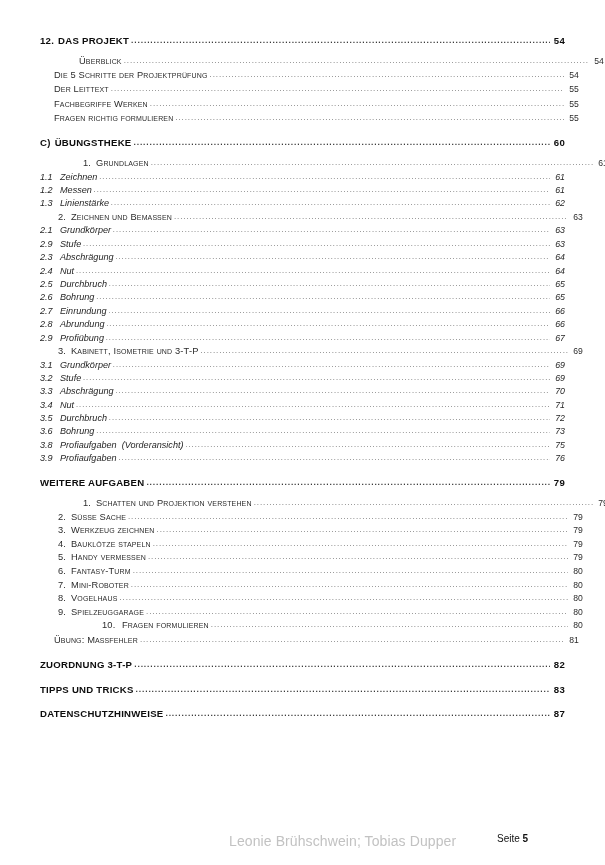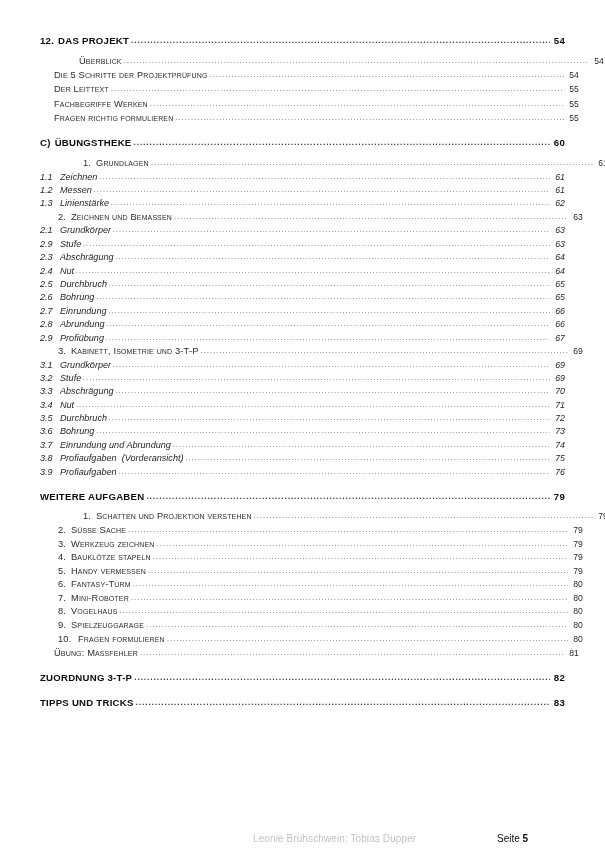--- a/index.html
+++ b/index.html
@@ -119,39 +119,38 @@
   .lvl4 .num {
     width: 20px;
     display: inline-block;
   }
   .lvl4 .pg { font-size: 8.8px; }
 
   
   .gap-top { margin-top: 11px; padding-left: 25px; }
 
   
-  .lvl3.widenum .num { width: 20px; }
+  .lvl3.widenum .num { width: 20px; margin-left: 44px; }
 
   
   #footer {
     position: absolute;
     left: 0;
     top: 833px;
     width: 605px;
     height: 20px;
   }
   #footer-authors {
     position: absolute;
     left: 229px;
     top: 0;
-    font-size: 10px;
+    font-size: 14px;
     color: #c2c2c2;
     letter-spacing: 0.1px;
     white-space: nowrap;
-    margin-left: 24px;
   }
   #footer-page {
     position: absolute;
     left: 497px;
     top: 0;
     font-size: 10px;
     color: #111;
     white-space: nowrap;
     text-align: right;
   }
@@ -320,26 +319,20 @@
         <span class="dots"></span>
         <span class="pg">72</span>
       </div>
       <div class="entry lvl4">
         <span class="num">3.6</span>
         <span class="title">Bohrung</span>
         <span class="dots"></span>
         <span class="pg">73</span>
       </div>
       <div class="entry lvl4">
-        <span class="num">3.7</span>
-        <span class="title">Einrundung und Abrundung</span>
-        <span class="dots"></span>
-        <span class="pg">74</span>
-      </div>
-      <div class="entry lvl4">
         <span class="num">3.8</span>
         <span class="title">Profiaufgaben  (Vorderansicht)</span>
         <span class="dots"></span>
         <span class="pg">75</span>
       </div>
       <div class="entry lvl4">
         <span class="num">3.9</span>
         <span class="title">Profiaufgaben</span>
         <span class="dots"></span>
         <span class="pg">76</span>
@@ -416,20 +409,25 @@
       </div>
       <div class="entry lvl1">
         <span class="title">ZUORDNUNG 3-T-P</span>
         <span class="dots"></span>
         <span class="pg">82</span>
       </div>
       <div class="entry lvl1">
         <span class="title">TIPPS UND TRICKS</span>
         <span class="dots"></span>
         <span class="pg">83</span>
+      </div>
+      <div class="entry lvl1">
+        <span class="title">DATENSCHUTZHINWEISE</span>
+        <span class="dots"></span>
+        <span class="pg">87</span>
       </div>
     </div>
 
   <div id="footer">
     <div id="footer-authors">Leonie Brühschwein; Tobias Dupper</div>
     <div id="footer-page">
       <span>Seite </span><span class="pnum">5</span>
     </div>
   </div>
 

